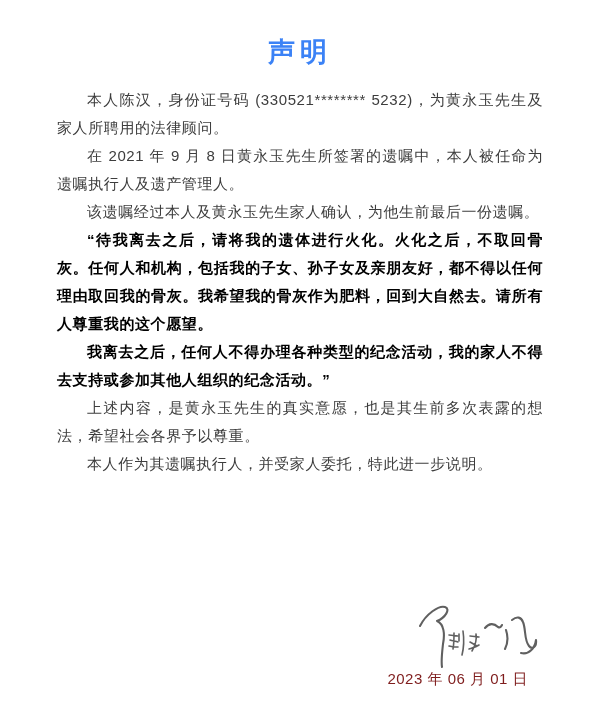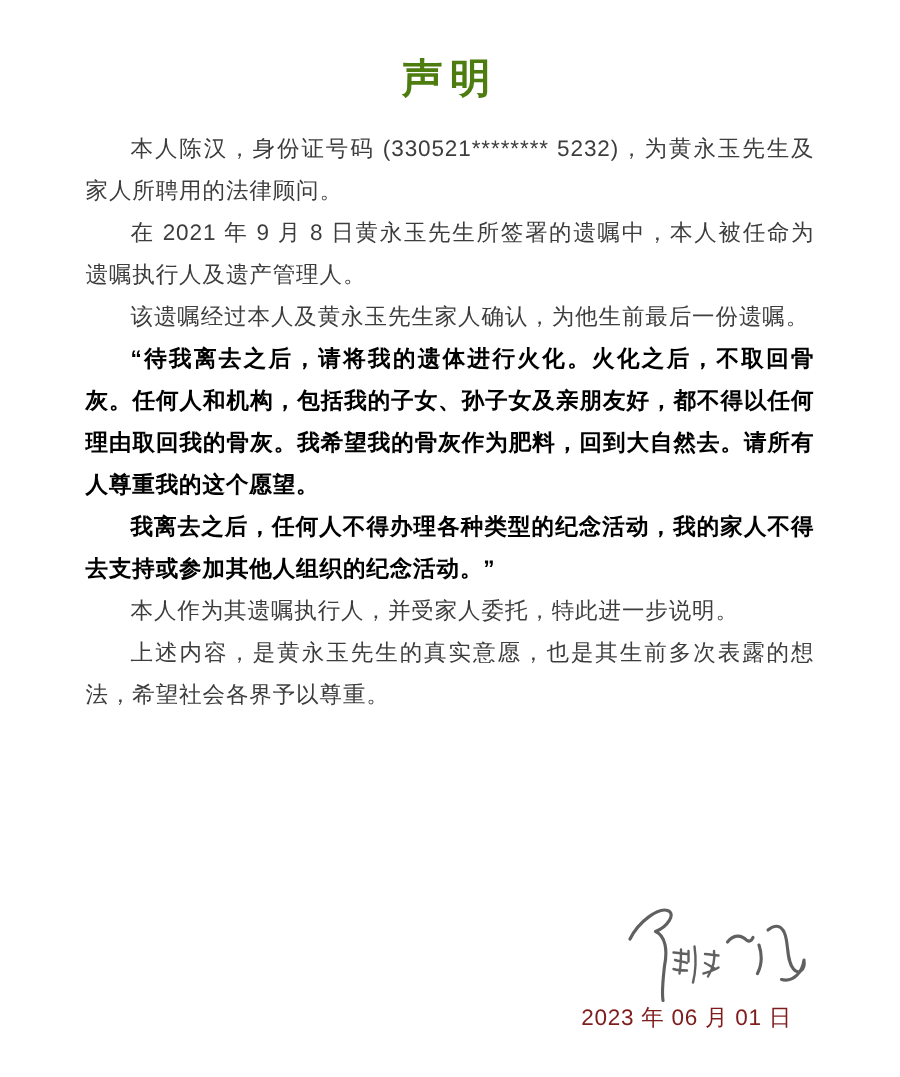--- a/index.html
+++ b/index.html
@@ -19,21 +19,21 @@
   .title {
     position: absolute;
     top: 34px;
     left: 0;
     right: 0;
     margin: 0;
     text-align: center;
     font-size: 27px;
     font-weight: 700;
     letter-spacing: 5px;
-    color: #4d7c0f;
+    color: #3b82f6;
   }
   .content {
     position: absolute;
     top: 86px;
     left: 57px;
     width: 486px;
     font-size: 15px;
     line-height: 28px;
     letter-spacing: 0.6px;
     text-align: justify;
@@ -77,22 +77,22 @@
 <div class="page">
 
   <h1 class="title">声明</h1>
 
   <div class="content">
     <p>本人陈汉，身份证号码 (330521******** 5232)，为黄永玉先生及家人所聘用的法律顾问。</p>
     <p>在 2021 年 9 月 8 日黄永玉先生所签署的遗嘱中，本人被任命为遗嘱执行人及遗产管理人。</p>
     <p>该遗嘱经过本人及黄永玉先生家人确认，为他生前最后一份遗嘱。</p>
     <p class="em">“待我离去之后，请将我的遗体进行火化。火化之后，不取回骨灰。任何人和机构，包括我的子女、孙子女及亲朋友好，都不得以任何理由取回我的骨灰。我希望我的骨灰作为肥料，回到大自然去。请所有人尊重我的这个愿望。</p>
     <p class="em">我离去之后，任何人不得办理各种类型的纪念活动，我的家人不得去支持或参加其他人组织的纪念活动。”</p>
+    <p>上述内容，是黄永玉先生的真实意愿，也是其生前多次表露的想法，希望社会各界予以尊重。</p>
     <p>本人作为其遗嘱执行人，并受家人委托，特此进一步说明。</p>
-    <p>上述内容，是黄永玉先生的真实意愿，也是其生前多次表露的想法，希望社会各界予以尊重。</p>
   </div>
 
   <div class="sig">
     <svg viewBox="0 0 130 70" xmlns="http://www.w3.org/2000/svg" fill="none" stroke="#4b4b4b" stroke-width="2.1" stroke-linecap="round" stroke-linejoin="round" opacity="0.88" aria-label="陈汉">
 
       <path d="M8,26 C14,14 27,5 33,7 C39,9 33,18 25,21 C32,24 33,34 31,44 C30,53 29,61 30,67"></path>
 
       <path d="M37,35 C40,35 43,36 46,36 M38,40 C41,41 44,41 46,42 M37,46 C40,47 43,47 46,47 M42,33 C42,38 42,44 41,49" stroke-width="1.6"></path>
 
       <path d="M51,31 C52,38 52,47 50,55 M47,34 L47,41" stroke-width="1.6"></path>

